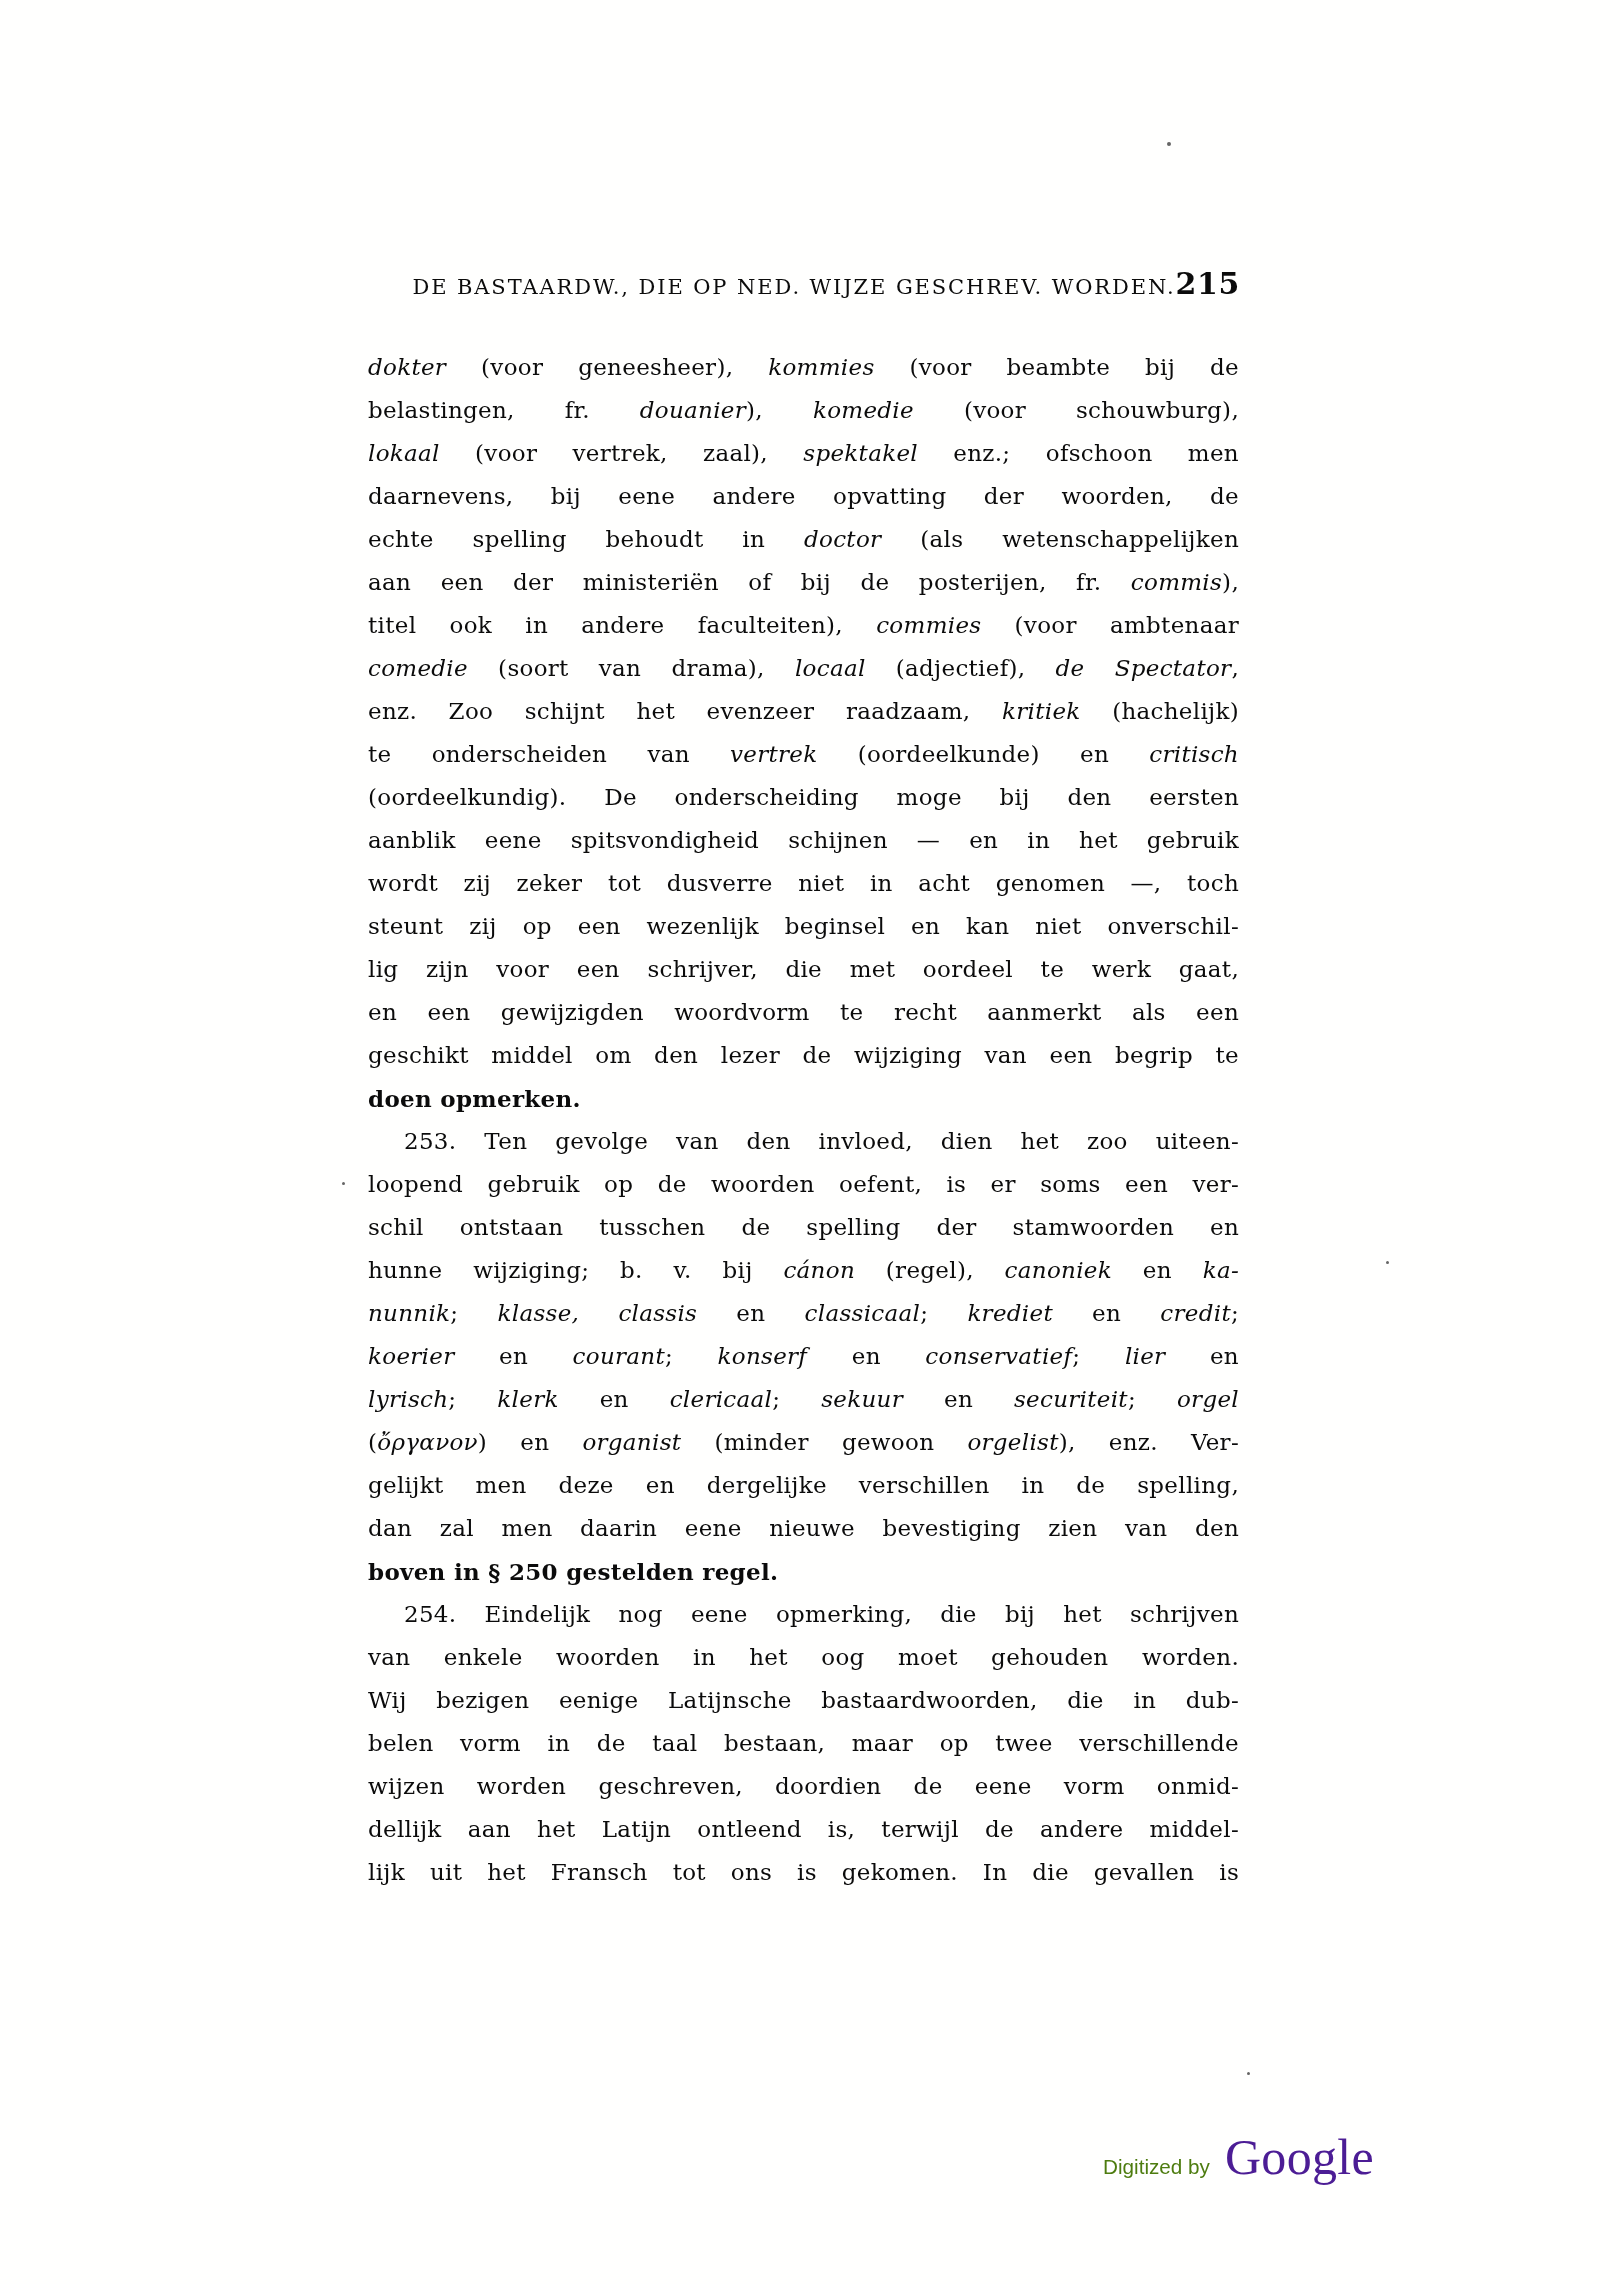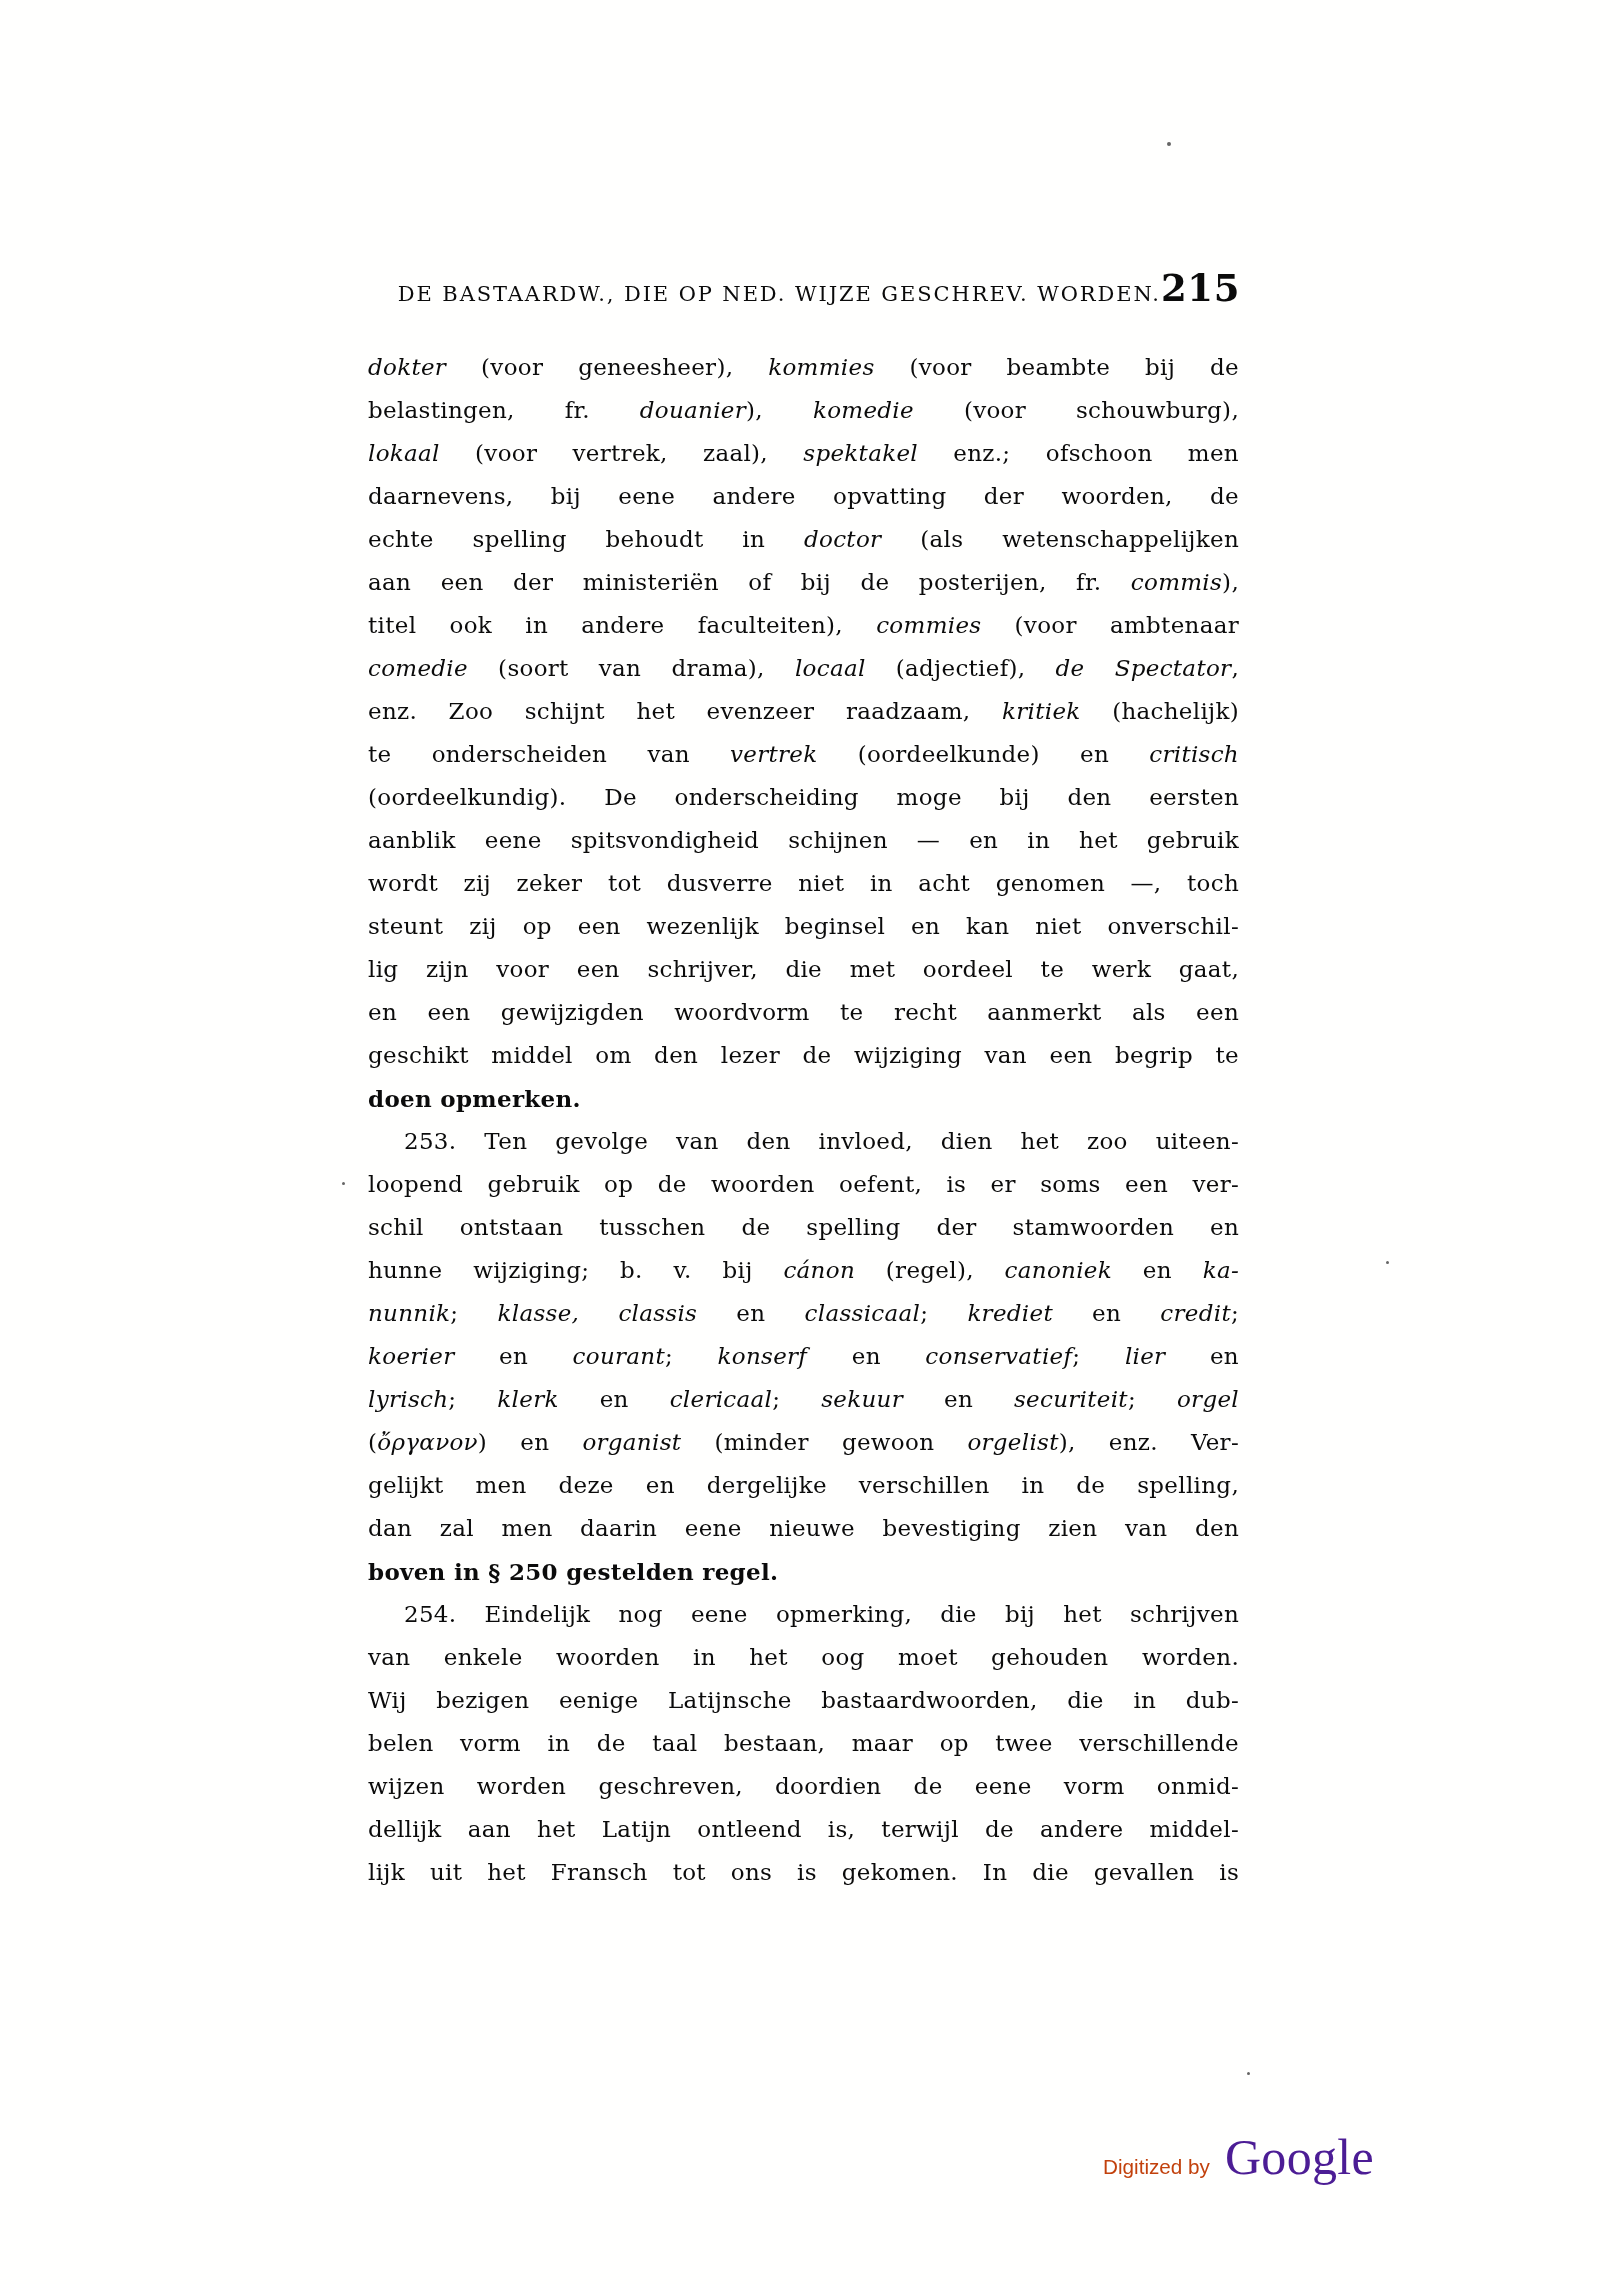--- a/index.html
+++ b/index.html
@@ -27,21 +27,21 @@
     align-items: baseline;
   }
   .header-title {
     font-size: 21px;
     letter-spacing: 1.9px;
     margin-left: 17.5px;
     white-space: nowrap;
     font-weight: 500;
   }
   .page-number {
-    font-size: 37px;
+    font-size: 30px;
     font-weight: bold;
     letter-spacing: 0.6px;
   }
   .text {
     position: absolute;
     left: 368px;
     top: 346px;
     width: 871px;
     font-size: 23px;
     letter-spacing: 0.3px;
@@ -59,21 +59,21 @@
     position: absolute;
     left: 1103px;
     top: 2128px;
     display: flex;
     align-items: baseline;
     gap: 15px;
   }
   .digitized {
     font-family: "Liberation Sans", sans-serif;
     font-size: 20.7px;
-    color: #c2410c;
+    color: #4d7c0f;
   }
   .google-logo {
     font-family: Liberation Serif, serif;
     font-size: 50px;
     letter-spacing: 0.3px;
     color: #4c1d95;
   }
   .speck {
     position: absolute;
     background: #4a4a4a;

